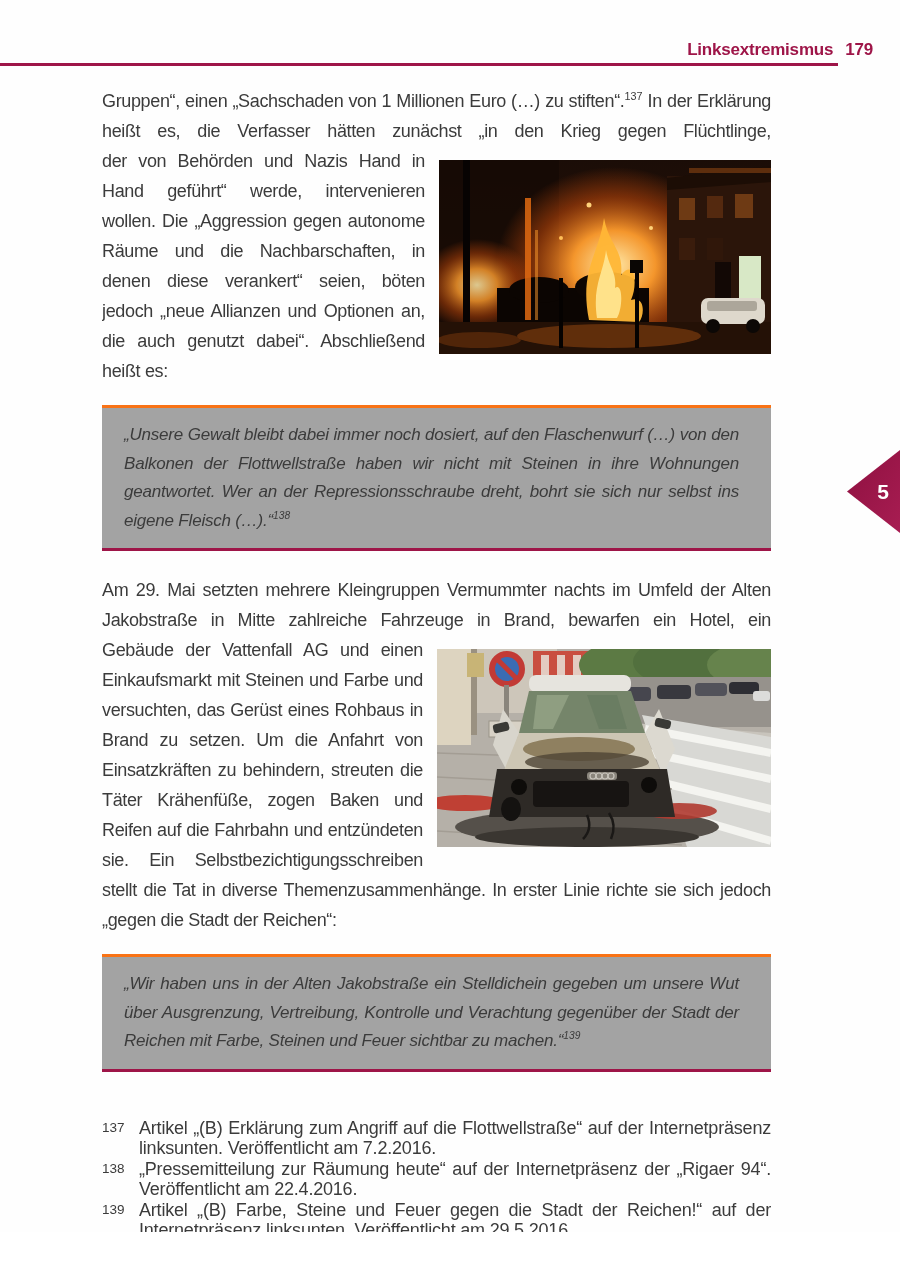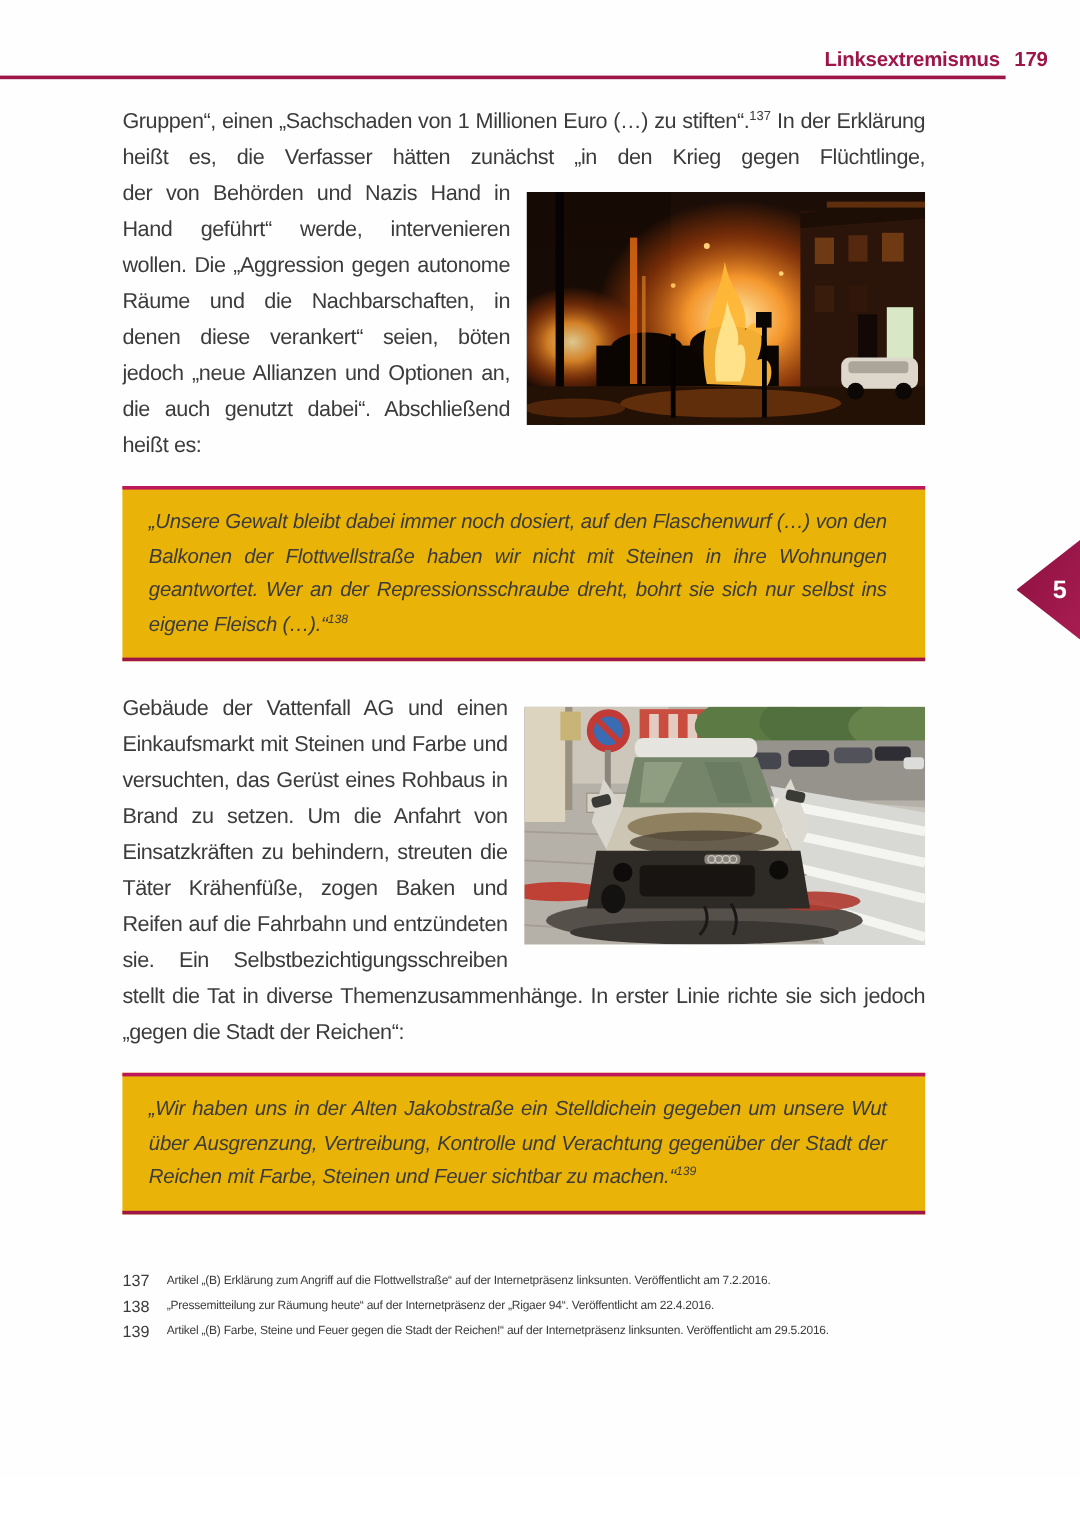--- a/index.html
+++ b/index.html
@@ -27,33 +27,33 @@
   .wrap-block { overflow:hidden; }
   .wrap-block::after { content:""; display:block; clear:both; }
   .photo {
     float:right; margin:14px 0 10px 14px; overflow:hidden; background:#000;
   }
   .photo.photo1 { width:332px; height:194px; }
   .photo.photo2 { width:334px; height:198px; background:#b5b0a8; }
   .photo svg { display:block; width:100%; height:100%; }
   
   .quote-block {
-    margin-top:19px; background:#eab308; border-top:3px solid #be185d;
+    margin-top:19px; background:#a3a3a3; border-top:3px solid #f97316;
     border-bottom:3px solid #9e1548; padding:13px 32px 13px 22px;
   }
   .quote-text {
     margin:0; font-style:italic; font-size:17px; line-height:28.5px;
     letter-spacing:-0.2px; text-align:justify; color:#3b3b3b;
   }
   .spacer-24 { height:24px; }
   
   .footnotes { margin-top:46px; }
   .fn-row { display:flex; align-items:flex-start; margin-bottom:1px; }
   .fn-num { flex:0 0 37px; font-size:13.5px; line-height:20px; }
-  .fn-text { flex:1; font-size:10px; line-height:20px; text-align:justify; letter-spacing:-0.2px; }
+  .fn-text { flex:1; font-size:18px; line-height:20px; text-align:justify; letter-spacing:-0.2px; }
   
   .chapter-tab {
     position:absolute; right:0; top:450px; width:53px; height:83px;
     background:linear-gradient(125deg,#8e1040 0%,#a81d52 100%);
     clip-path:polygon(100% 0, 100% 100%, 0 50%);
     display:flex; align-items:center; justify-content:flex-end;
   }
   .chapter-tab .tab-label {
     color:#fff; font-weight:bold; font-size:21px; padding-right:11px;
   }
@@ -126,20 +126,21 @@
       </div>
       <p class="body-text">der von Behörden und Nazis Hand in Hand geführt“ werde, intervenieren wollen. Die „Aggression gegen autonome Räume und die Nachbarschaften, in denen diese verankert“ seien, böten jedoch „neue Allianzen und Optionen an, die auch genutzt dabei“. Abschließend heißt es:</p>
     </div>
 
     <div class="quote-block">
       <p class="quote-text"><span>„Unsere Gewalt bleibt dabei immer noch dosiert, auf den Flaschenwurf (…) von den Balkonen der Flottwellstraße haben wir nicht mit Steinen in ihre Wohnungen geantwortet. Wer an der Repressionsschraube dreht, bohrt sie sich nur selbst ins eigene Fleisch (…).“</span><sup class="fnref">138</sup></p>
     </div>
 
     <div class="spacer-24"></div>
 
+    <p class="body-text full-justify">Am 29. Mai setzten mehrere Kleingruppen Vermummter nachts im Umfeld der Alten Jakobstraße in Mitte zahlreiche Fahrzeuge in Brand, bewarfen ein Hotel, ein</p>
 
     <div class="wrap-block">
       <div class="photo photo2" title="Ausgebranntes Fahrzeug am Straßenrand">
         <svg viewBox="0 0 334 198" preserveAspectRatio="none" aria-hidden="true">
           <rect x="0" y="0" width="334" height="198" fill="#b5b0a8"></rect>
           <rect x="0" y="0" width="120" height="64" fill="#cdc6ba"></rect>
           <rect x="0" y="0" width="34" height="96" fill="#ddd4c0"></rect>
           <rect x="34" y="0" width="6" height="86" fill="#9a9181"></rect>
           <rect x="30" y="4" width="17" height="24" fill="#c8b476"></rect>
           <rect x="96" y="2" width="58" height="46" fill="#c94e40"></rect>

